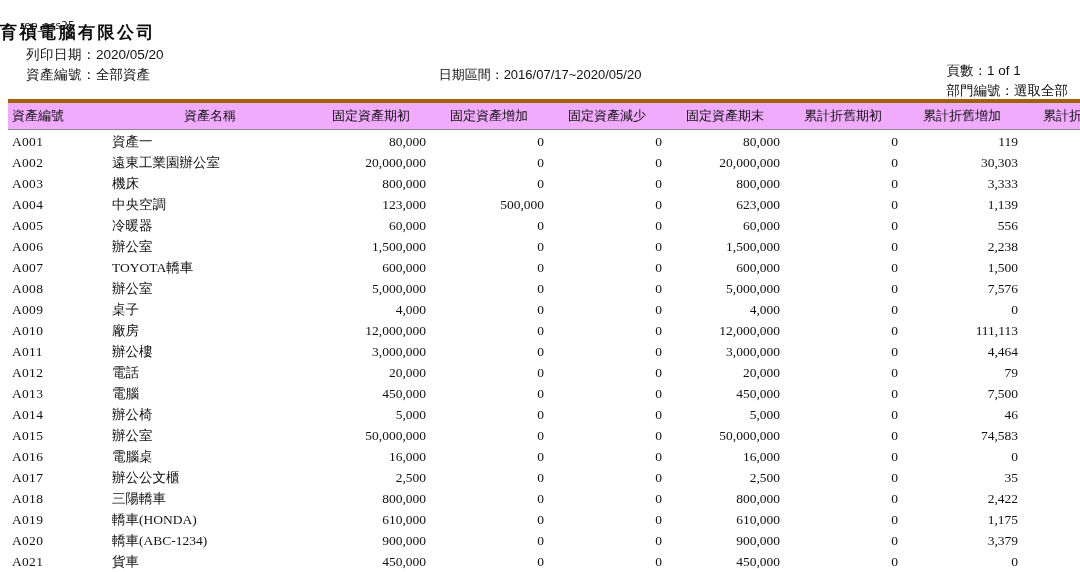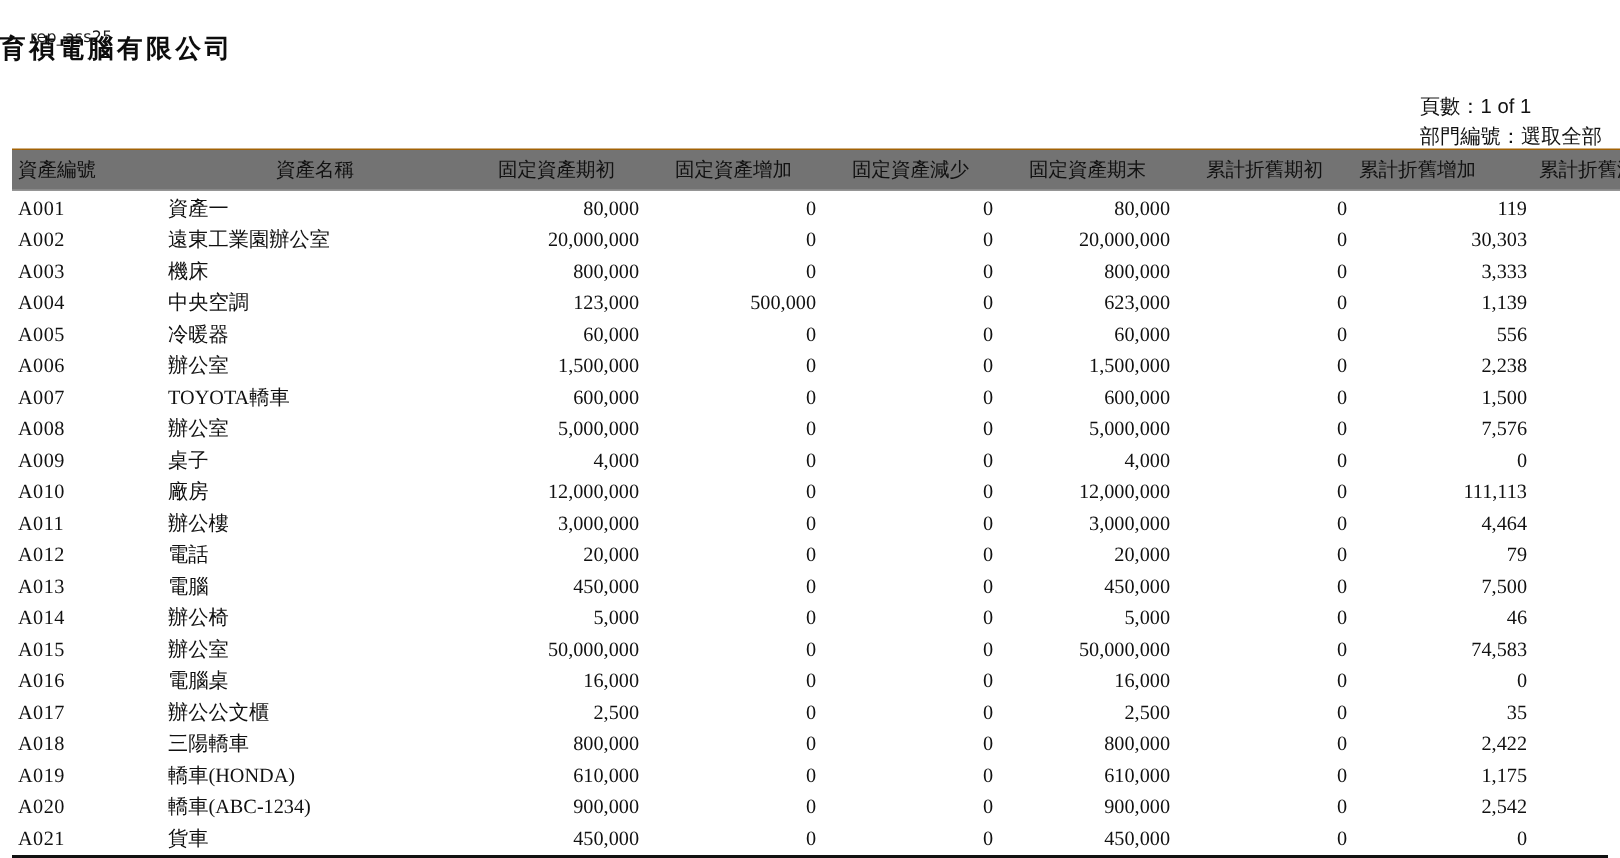--- a/index.html
+++ b/index.html
@@ -108,36 +108,36 @@
     width: 1064px;
   }
 
   table.report {
     width: 1064px;
     border-collapse: collapse;
     table-layout: fixed;
   }
 
   table.report thead th {
-    background: #737373;
-    border-top: 1px solid #a16207;
+    background: #f0abfc;
+    border-top: 4px solid #a16207;
     border-bottom: 1px solid #8a8a8a;
     font-family: "Liberation Sans", "DejaVu Sans", sans-serif;
     font-size: 13px;
     font-weight: normal;
     color: #111;
     padding: 3px 4px 4px 4px;
     height: 19px;
     white-space: nowrap;
     letter-spacing: 0px;
   }
   th.c-code   { text-align: left;  width: 92px;  padding-left: 10px; }
   th.c-name   { text-align: center;  width: 196px; }
   th.c-num    { width: 110px; }
-  th.c-num-w  { text-align: left; width: 112px; }
+  th.c-num-w  { text-align: center; width: 112px; }
 
   table.report tbody td {
     font-family: "Liberation Serif", "DejaVu Serif", serif;
     font-size: 13.5px;
     color: #111;
     padding: 0 4px;
     height: 21px;
     line-height: 21px;
     white-space: nowrap;
     vertical-align: middle;
@@ -170,21 +170,32 @@
 <body>
 
 <div class="page">
 
   <div class="doc-code">rep_ass25</div>
 
   <div class="title-block">
     <div class="company-name">育禎電腦有限公司</div>
   </div>
 
-
+  <div class="meta-left">
+    <div class="row">
+      <span class="lbl">列印日期：</span><span>2020/05/20</span>
+    </div>
+    <div class="row">
+      <span class="lbl">資產編號：</span><span>全部資產</span>
+    </div>
+  </div>
+
+  <div class="meta-center">
+    <span>日期區間：</span><span>2016/07/17~2020/05/20</span>
+  </div>
 
   <div class="meta-right">
     <div class="row">
       <span>頁數：</span><span>1 of 1</span>
     </div>
     <div class="row">
       <span>部門編號：</span><span>選取全部</span>
     </div>
   </div>
 
@@ -415,21 +426,21 @@
             <td class="num">0</td>
           </tr>
           <tr>
             <td class="code">A020</td>
             <td class="name">轎車(ABC-1234)</td>
             <td class="num">900,000</td>
             <td class="num">0</td>
             <td class="num">0</td>
             <td class="num">900,000</td>
             <td class="num">0</td>
-            <td class="num">2,542</td>
+            <td class="num">3,379</td>
             <td class="num">0</td>
           </tr>
           <tr>
             <td class="code">A021</td>
             <td class="name">貨車</td>
             <td class="num">450,000</td>
             <td class="num">0</td>
             <td class="num">0</td>
             <td class="num">450,000</td>
             <td class="num">0</td>

